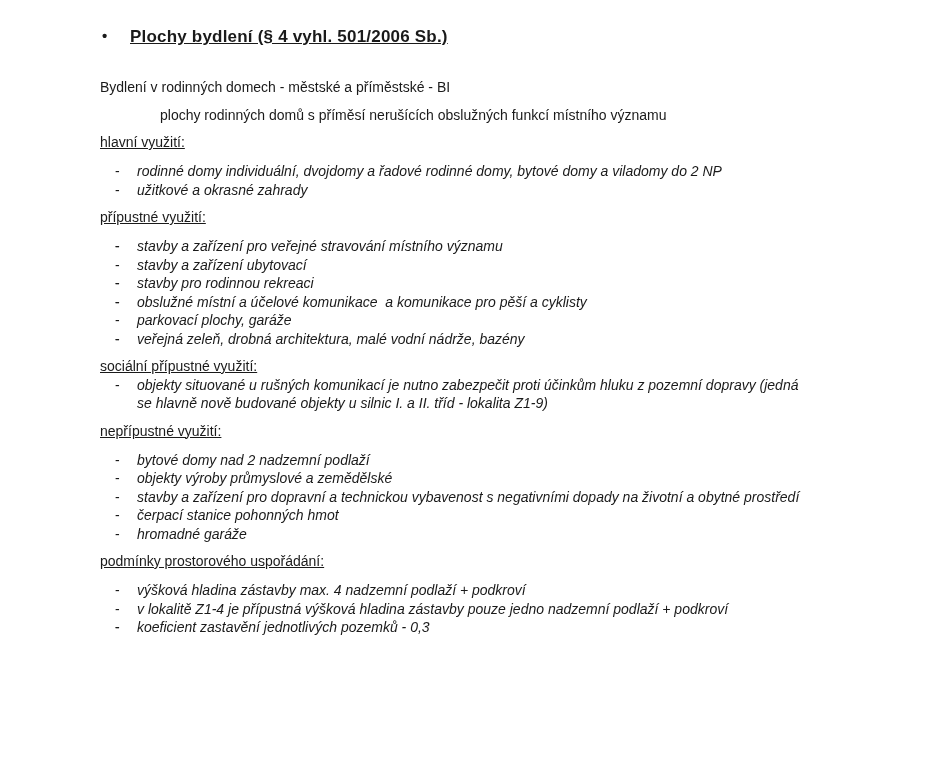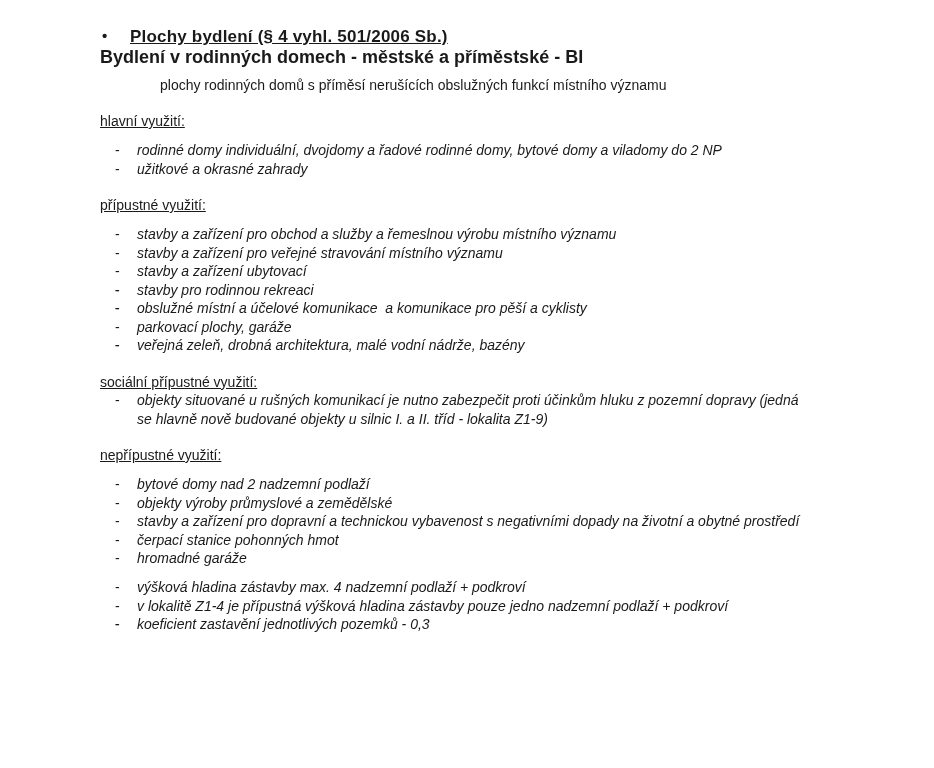--- a/index.html
+++ b/index.html
@@ -33,32 +33,33 @@
     top: -1px;
     font-size: 15px;
     text-decoration: none;
     display: inline-block;
   }
   .title-text {
     text-decoration: underline;
     letter-spacing: 0.2px;
   }
   .subtitle {
-    font-size: 18px;
-    font-weight: bold;
+    margin-top: 30px;
+    font-size: 14px;
+    font-weight: normal;
     line-height: 18.5px;
   }
   .intro {
     margin-top: 9px;
     padding-left: 60px;
     font-size: 14px;
     line-height: 18.5px;
   }
   .section-heading {
-    margin-top: 18px;
+    margin-top: 9px;
     font-size: 14px;
     line-height: 18.5px;
     text-decoration: underline;
   }
   .item-list {
     margin-top: 10.5px;
   }
   .item-list.no-gap {
     margin-top: 0;
   }
@@ -105,21 +106,20 @@
         <span class="item-text">užitkové a okrasné zahrady</span>
       </div>
     </div>
   </div>
 
   <div class="section">
     <div class="section-heading">přípustné využití:</div>
     <div class="item-list">
       <div class="list-item">
         <span class="dash-marker">-</span>
-        <span class="item-text">stavby a zařízení pro obchod a služby a řemeslnou výrobu místního významu</span>
       </div>
       <div class="list-item">
         <span class="dash-marker">-</span>
         <span class="item-text">stavby a zařízení pro veřejné stravování místního významu</span>
       </div>
       <div class="list-item">
         <span class="dash-marker">-</span>
         <span class="item-text">stavby a zařízení ubytovací</span>
       </div>
       <div class="list-item">
@@ -180,20 +180,21 @@
         <span class="item-text">čerpací stanice pohonných hmot</span>
       </div>
       <div class="list-item">
         <span class="dash-marker">-</span>
         <span class="item-text">hromadné garáže</span>
       </div>
     </div>
   </div>
 
   <div class="section">
+    <div class="section-heading">podmínky prostorového uspořádání:</div>
     <div class="item-list">
       <div class="list-item">
         <span class="dash-marker">-</span>
         <span class="item-text">výšková hladina zástavby max. 4 nadzemní podlaží + podkroví</span>
       </div>
       <div class="list-item">
         <span class="dash-marker">-</span>
         <span class="item-text">v lokalitě Z1-4 je přípustná výšková hladina zástavby pouze jedno nadzemní podlaží + podkroví</span>
       </div>
       <div class="list-item">

